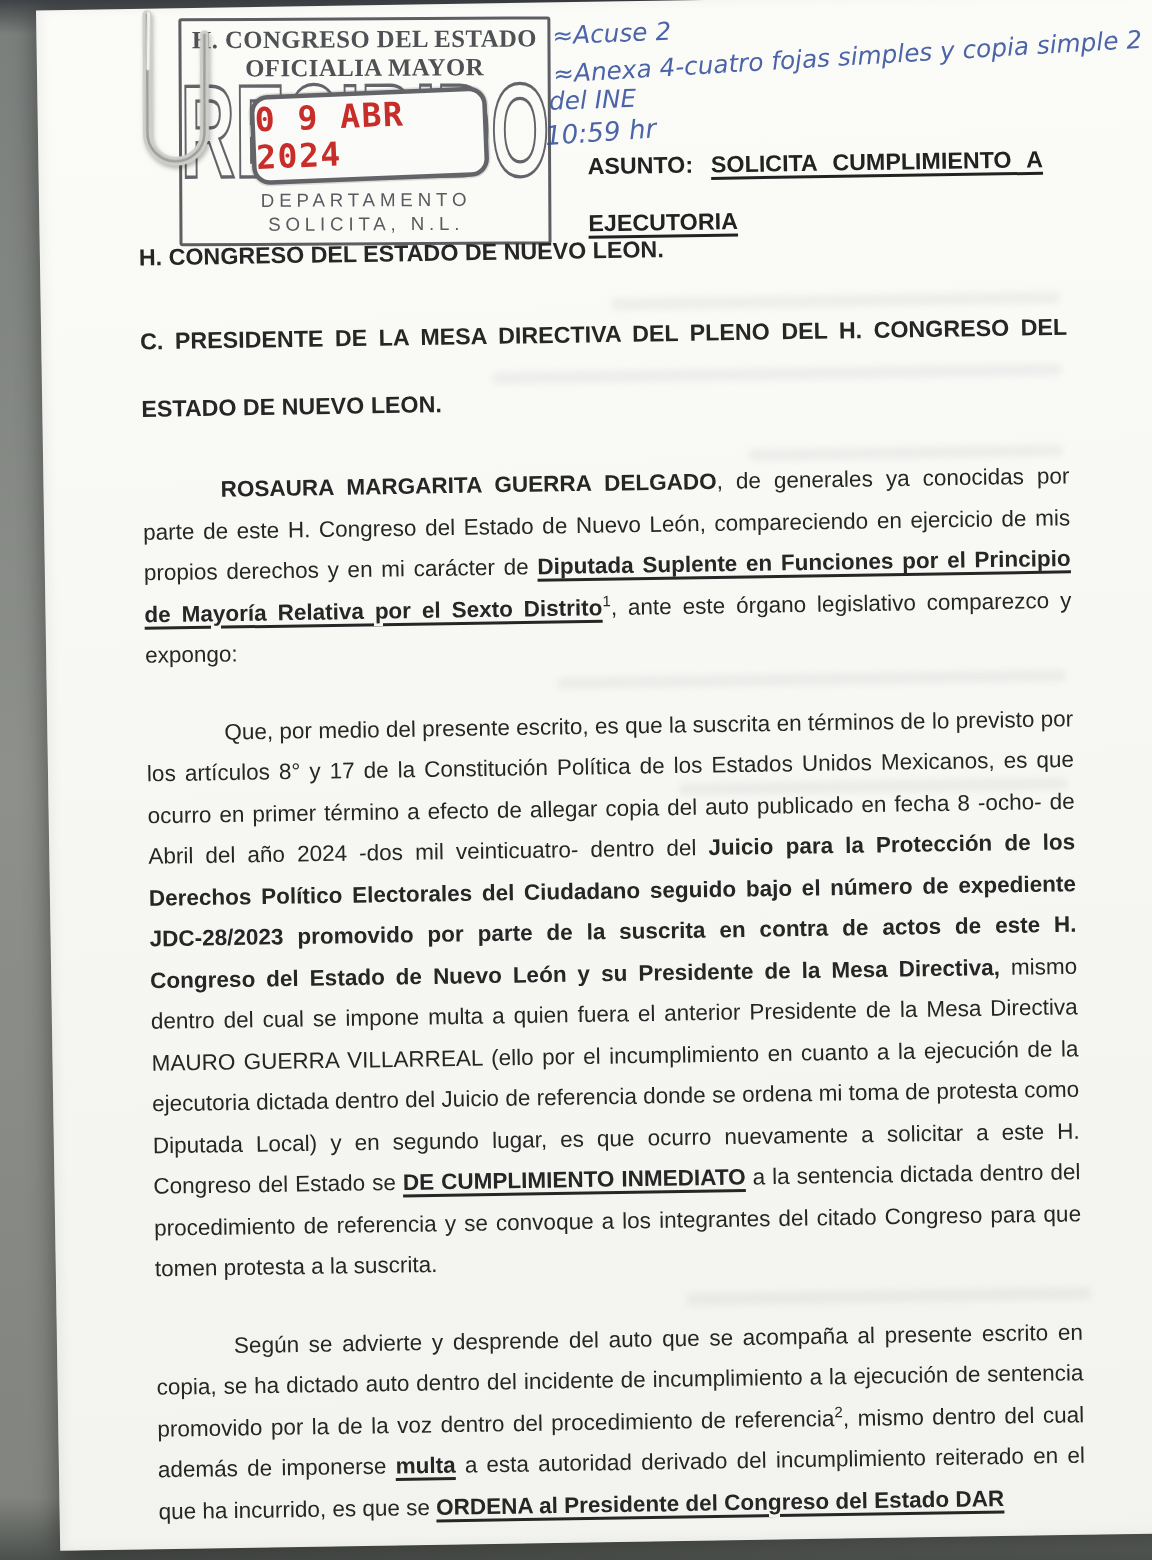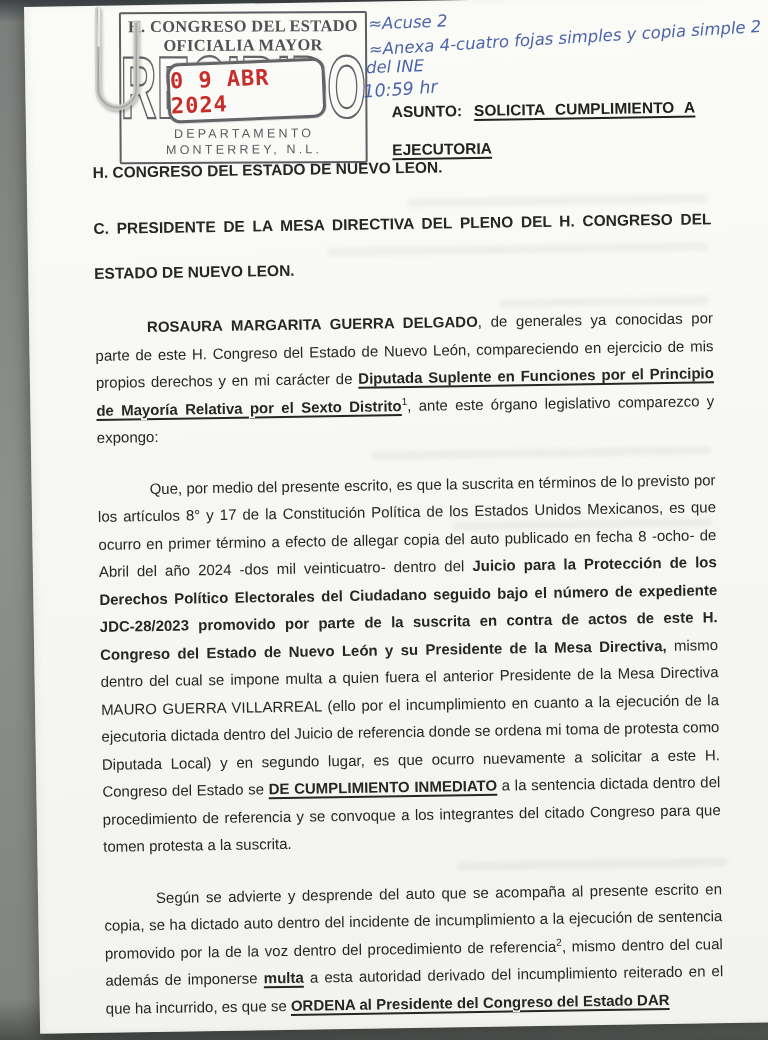--- a/index.html
+++ b/index.html
@@ -88,21 +88,21 @@
         <div>OFICIALIA MAYOR</div>
       </div>
       <svg class="recibido" viewBox="0 0 252 80">
         <text x="126" y="71" text-anchor="middle" textLength="246" lengthAdjust="spacingAndGlyphs" font-family="Liberation Sans, sans-serif" font-weight="bold" font-size="88" fill="none" stroke="#5b5d62" stroke-width="2.2">RECIBIDO</text>
       </svg>
       <div class="datebox">
         <span class="date">0 9 ABR 2024</span>
       </div>
       <div class="stamp-dept">
         <div>DEPARTAMENTO</div>
-        <div>MONTERREY, N.L.</div>
+        <div>SOLICITA, N.L.</div>
       </div>
     </div>
 
     <div class="hw hw1">≈Acuse 2</div>
     <div class="hw hw2">≈Anexa 4-cuatro fojas simples y copia simple 2</div>
     <div class="hw hw3">del INE</div>
     <div class="hw hw4">10:59 hr</div>
 
     <div class="asunto">
       <span class="lbl">ASUNTO:</span><span class="b u ws">SOLICITA CUMPLIMIENTO A</span>

